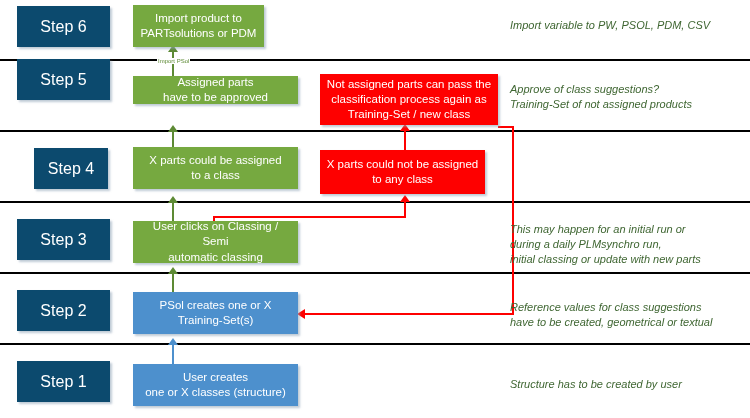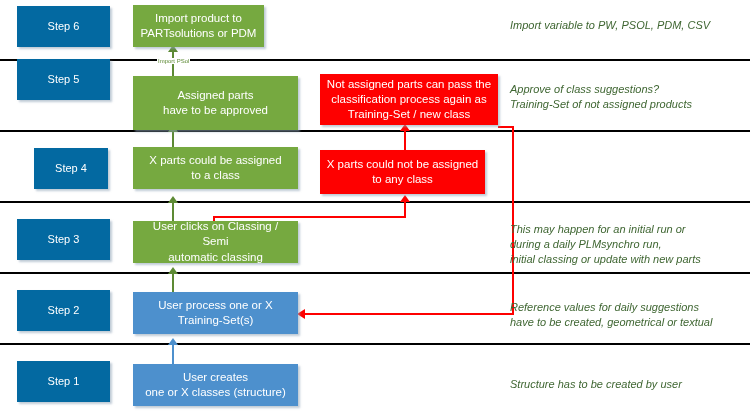--- a/index.html
+++ b/index.html
@@ -30,21 +30,21 @@
     justify-content: center;
     text-align: center;
     color: #ffffff;
     font-size: 11.5px;
     line-height: 1.32;
     padding: 2px 6px;
     box-shadow: 1.5px 1.5px 2px rgba(140,160,180,0.55);
   }
   .node .txt { display: block; white-space: pre-line; }
 
-  .node.gray  { background: #0369a1; color: #ffffff; font-size: 11px; }
+  .node.gray  { background: #0c4a6e; color: #ffffff; font-size: 16px; }
   .node.green { background: #76a940; }
   .node.blue  { background: #4d90cd; }
   .node.red   { background: #fe0000; }
 
   
   .note {
     position: absolute;
     color: #3f6632;
     font-size: 11px;
     line-height: 1.38;
@@ -140,21 +140,21 @@
   </div>
   <div class="node green" style="left:133px; top:5px;   width:131px; height:42px">
     <span class="txt">Import product to
 PARTsolutions or PDM</span>
   </div>
   <div class="note" style="left:510px; top:18px; width:235px">Import variable to  PW, PSOL, PDM, CSV</div>
 
   <div class="node gray" style="left:17px;  top:59px;  width:93px;  height:41px">
     <span class="txt">Step 5</span>
   </div>
-  <div class="node green" style="left:133px; top:76px;  width:165px; height:54px">
+  <div class="node green" style="left:133px; top:76px;  width:165px; height:28px">
     <span class="txt">Assigned parts
 have to be approved</span>
   </div>
   <div class="node red" style="left:320px; top:74px;  width:178px; height:51px">
     <span class="txt">Not assigned parts can pass the
 classification process again as
 Training-Set / new class</span>
   </div>
   <div class="note" style="left:510px; top:82px; width:235px">Approve of class suggestions?
 Training-Set of not assigned products</div>
@@ -179,24 +179,24 @@
 automatic classing</span>
   </div>
   <div class="note" style="left:510px; top:222px; width:240px">This may happen for an initial run or
 during a daily PLMsynchro run,
 initial classing or update with new parts</div>
 
   <div class="node gray" style="left:17px;  top:290px; width:93px;  height:41px">
     <span class="txt">Step 2</span>
   </div>
   <div class="node blue" style="left:133px; top:292px; width:165px; height:42px">
-    <span class="txt">User process one or X
+    <span class="txt">PSol creates one or X
 Training-Set(s)</span>
   </div>
-  <div class="note" style="left:510px; top:300px; width:240px">Reference values for daily suggestions
+  <div class="note" style="left:510px; top:300px; width:240px">Reference values for class suggestions
 have to be created, geometrical or textual</div>
 
   <div class="node gray" style="left:17px;  top:361px; width:93px;  height:41px">
     <span class="txt">Step 1</span>
   </div>
   <div class="node blue" style="left:133px; top:364px; width:165px; height:42px">
     <span class="txt">User creates
 one or X classes (structure)</span>
   </div>
   <div class="note" style="left:510px; top:377px; width:240px">Structure has to be created by user</div>

